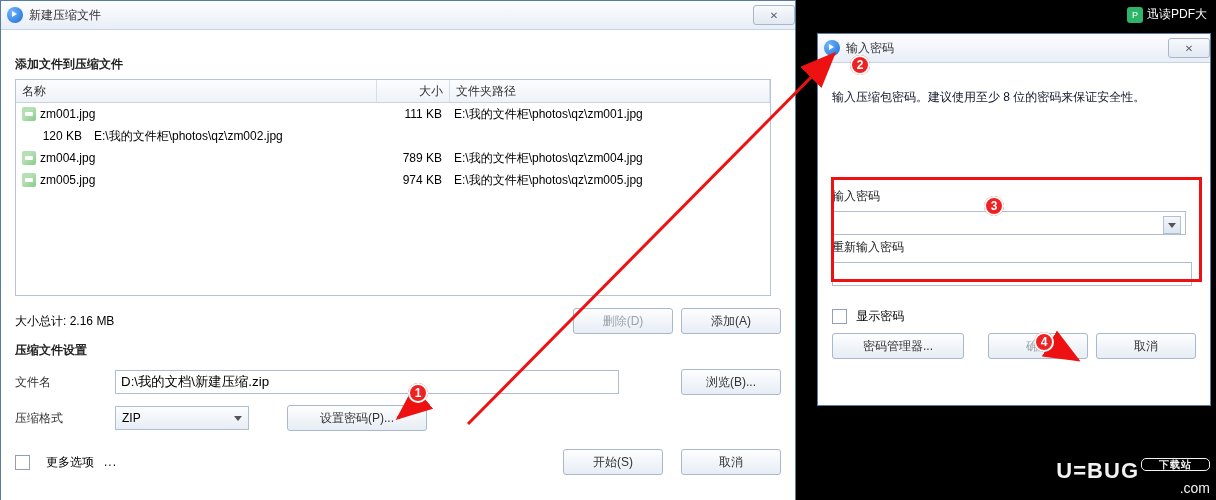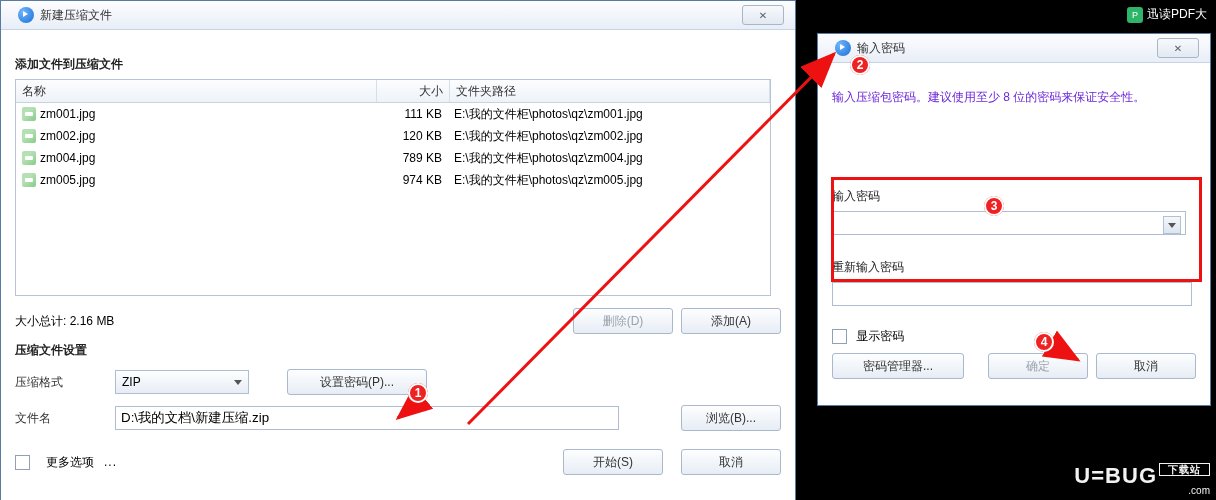--- a/index.html
+++ b/index.html
@@ -18,21 +18,21 @@
   background: #fff;
   border: 1px solid #5a7ba0;
   box-shadow: 0 0 10px rgba(0,0,0,0.3);
 }
 .titlebar {
   height: 28px;
   background: linear-gradient(#fdfdfe, #e8eef7);
   border-bottom: 1px solid #c8d4e4;
   display: flex;
   align-items: center;
-  padding: 0 11px;
+  padding: 0 0;
 }
 .title-icon {
   width: 16px;
   height: 16px;
   margin: 0 6px;
   background: radial-gradient(circle at 30% 30%, #6fb4ff, #1a6fd4);
   border-radius: 50%;
   position: relative;
 }
 .title-icon::after {
@@ -187,21 +187,21 @@
   cursor: pointer;
   background:#fff;
 }
 .ellipsis { letter-spacing: 1px; }
 
 
 #dialog2 { left: 817px; top: 33px; width: 392px; height: 371px; }
 #dialog1 { left: 0; top: 0; width: 794px; height: 500px; }
 
 .instr {
-  color: #6d28d9;
+  color: #0f172a;
   margin-bottom: 16px;
 }
 .field-label {
   color: #222;
   margin: 6px 0;
 }
 .pw-combo {
   width: 352px;
   height: 22px;
   border: 1px solid #aebdd1;
@@ -268,21 +268,21 @@
 .watermark{
   position:absolute;
   right:6px;bottom:4px;
   color:#fff;
   font-family:Arial,sans-serif;
   font-weight:bold;
   font-size:22px;
   opacity:.95;
   letter-spacing:1px;
 }
-.watermark .sub{font-size:10px;letter-spacing:0;display:block;text-align:right;margin-top:-4px;font-weight:normal;}
+.watermark .sub{font-size:14px;letter-spacing:0;display:block;text-align:right;margin-top:-4px;font-weight:normal;}
 </style>
 </head>
 <body>
 
 <div class="taskbar-item">
   <span class="taskbar-icon">P</span>
   <span>迅读PDF大</span>
 </div>
 
 <div class="dialog" id="dialog1">
@@ -302,24 +302,20 @@
       <div class="table-body" id="file-rows">
           <div class="tr">
             <div class="td col-name">
               <span class="file-icon"></span>
               <span>zm001.jpg</span>
             </div>
             <div class="td col-size">111 KB</div>
             <div class="td col-path">E:\我的文件柜\photos\qz\zm001.jpg</div>
           </div>
           <div class="tr">
-            <div class="td col-name">
-              <span class="file-icon"></span>
-              <span>zm002.jpg</span>
-            </div>
             <div class="td col-size">120 KB</div>
             <div class="td col-path">E:\我的文件柜\photos\qz\zm002.jpg</div>
           </div>
           <div class="tr">
             <div class="td col-name">
               <span class="file-icon"></span>
               <span>zm004.jpg</span>
             </div>
             <div class="td col-size">789 KB</div>
             <div class="td col-path">E:\我的文件柜\photos\qz\zm004.jpg</div>
@@ -340,33 +336,33 @@
         <span>大小总计:</span>
         <span>2.16 MB</span>
       </div>
       <span class="btn disabled">删除(D)</span>
       <span class="btn">添加(A)</span>
     </div>
 
     <div class="section-label" style="margin-top:8px;">压缩文件设置</div>
 
     <div class="row">
+      <div class="row-label">文件名</div>
+      <input class="text-input" style="width: 492px;" value="D:\我的文档\新建压缩.zip">
+      <span style="flex:1"></span>
+      <span class="btn">浏览(B)...</span>
+    </div>
+
+    <div class="row">
       <div class="row-label">压缩格式</div>
       <div class="select-wrap">
         <span>ZIP</span>
       </div>
       <span style="width:30px"></span>
       <span class="btn" style="min-width:118px">设置密码(P)...</span>
-    </div>
-
-    <div class="row">
-      <div class="row-label">文件名</div>
-      <input class="text-input" style="width: 492px;" value="D:\我的文档\新建压缩.zip">
-      <span style="flex:1"></span>
-      <span class="btn">浏览(B)...</span>
     </div>
 
     <div class="row" style="margin-top:18px;gap:10px;">
       <span class="cb"></span>
       <span>更多选项</span>
       <span class="ellipsis">...</span>
       <span style="flex:1"></span>
       <span class="btn">开始(S)</span>
       <span class="btn">取消</span>
     </div>
@@ -382,21 +378,21 @@
   <div class="content">
     <div class="instr">输入压缩包密码。建议使用至少 8 位的密码来保证安全性。</div>
 
     <div style="height:60px"></div>
 
     <div class="field-label">输入密码</div>
     <div class="pw-combo">
       <span class="arrow"></span>
     </div>
 
-    <div class="field-label" style="margin-top:24px">重新输入密码</div>
+    <div class="field-label" style="margin-top:4px">重新输入密码</div>
     <input class="pw-text" type="password" style="">
 
     <div style="margin-top:22px;">
       <span class="cb"></span>
       <span>显示密码</span>
     </div>
 
     <div style="margin-top:8px; display:flex; align-items:center;">
       <span class="btn" style="min-width:110px;margin-left:0">密码管理器...</span>
       <span style="flex:1"></span>
@@ -422,16 +418,16 @@
   <line x1="1052" y1="345" x2="1078" y2="360" stroke="#e11" stroke-width="3" marker-end="url(#arrowhead)"></line>
 </svg>
 
 <div class="badge" style="left:408px; top:383px">1</div>
 <div class="badge" style="left:850px; top:55px">2</div>
 <div class="badge" style="left:984px; top:196px">3</div>
 <div class="badge" style="left:1034px; top:332px">4</div>
 
 <div class="watermark">
   <span>
-    <span style="font-family:Arial">U</span><span style="color:#fff">=</span>BUG<span style="font-size:10px;vertical-align:top;border:1px solid #fff;border-radius:0;padding:0 8px;margin-left:2px">下载站</span>
+    <span style="font-family:Arial">U</span><span style="color:#fff">=</span>BUG<span style="font-size:10px;vertical-align:top;border:1px solid #fff;border-radius:5px;padding:0 17px;margin-left:2px">下载站</span>
   </span>
   <span class="sub">.com</span>
 </div>
 
 </body></html>

